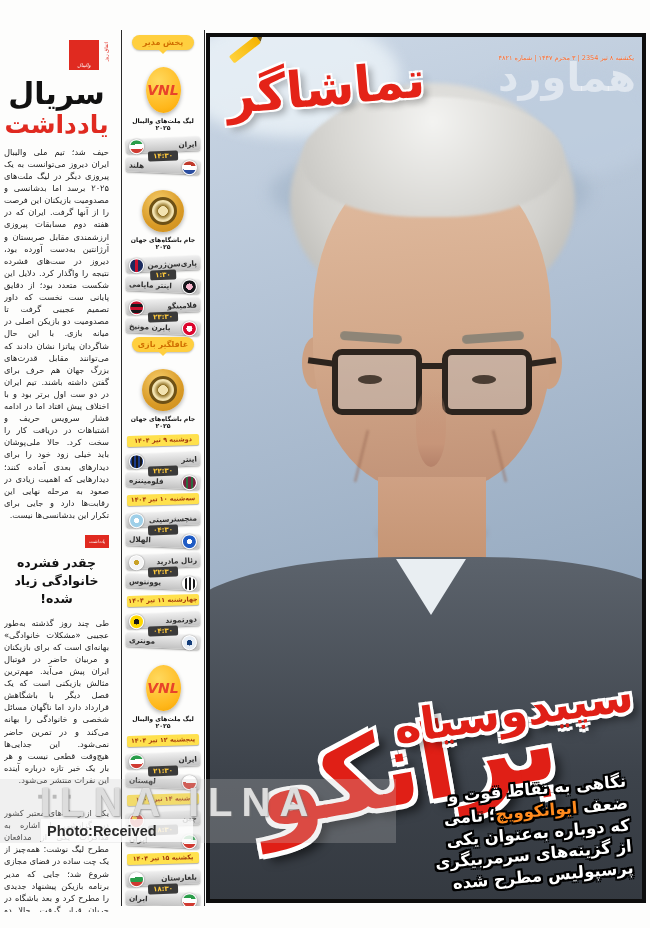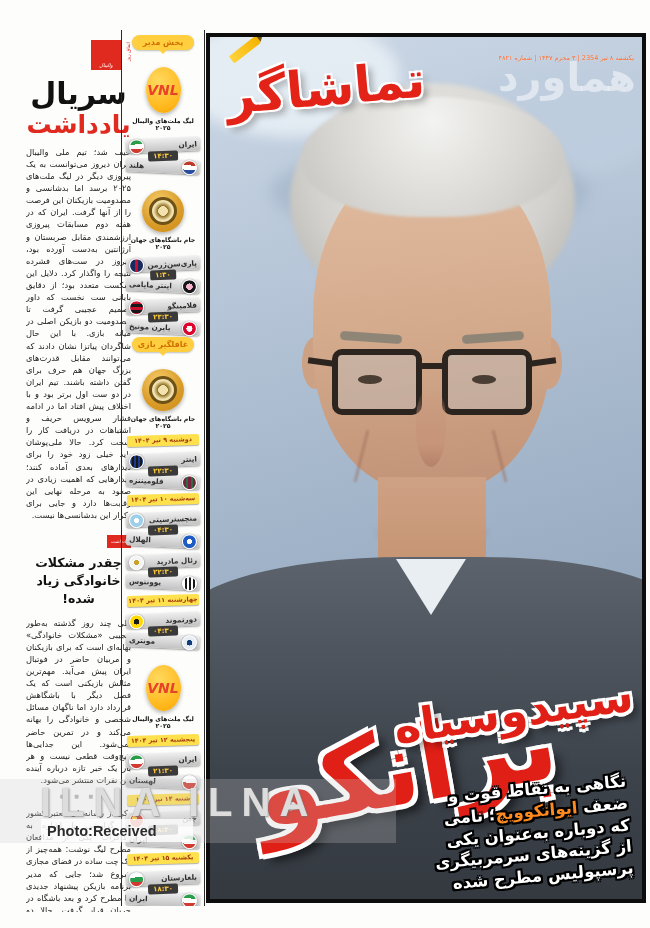--- a/index.html
+++ b/index.html
@@ -4,21 +4,21 @@
 <style>
   html,body { margin:0; padding:0; background:#e9e7e3; }
   .page {
     position:relative; width:650px; height:928px; margin:0 auto;
     background:#fdfdfc; overflow:hidden;
     font-family:"DejaVu Sans", sans-serif;
     box-shadow:0 0 6px rgba(0,0,0,.25);
   }
 
   
-  .left-col { position:absolute; left:26px; top:40px; width:105px; height:872px; direction:rtl; overflow:hidden; }
+  .left-col { position:absolute; left:4px; top:40px; width:105px; height:872px; direction:rtl; overflow:hidden; }
   .kicker-row { display:flex; align-items:flex-start; justify-content:flex-start; gap:4px; }
   .kicker-box { width:30px; height:30px; background:#e02a20; color:#fff; display:flex; align-items:flex-end; justify-content:center; font-size:5px; font-style:italic; padding-bottom:2px; box-sizing:border-box; }
   .kicker-side { font-size:5px; color:#e02a20; writing-mode:vertical-rl; transform:rotate(180deg); margin-top:2px; }
   .a1-title { text-align:center; margin-top:8px; font-weight:bold; line-height:1.05; }
   .a1-title .t-black { font-size:30px; color:#111; display:block; }
   .a1-title .t-red { font-size:25px; color:#e02a20; display:block; margin-top:2px; }
   .body-text { font-size:8.3px; line-height:1.46; text-align:justify; color:#1c1c1c; margin-top:8px; }
   .kicker-box.small { width:24px; height:13px; font-size:4.5px; margin:14px 0 0 auto; display:flex; align-items:center; justify-content:center; padding:0; }
   .a2-title { text-align:center; font-weight:bold; font-size:12.5px; color:#111; line-height:1.45; margin-top:6px; }
   .sep-dots { text-align:center; color:#b3b3b3; font-size:5px; letter-spacing:4px; margin:7px 0 4px; }
@@ -138,21 +138,21 @@
       <span class="kicker-side">اتفاق روز</span>
       <div class="kicker-box">والیبال</div>
     </div>
     <div class="a1-title">
       <span class="t-black">سریال</span>
       <span class="t-red">یادداشت</span>
     </div>
     <div class="body-text">حیف شد؛ تیم ملی والیبال ایران دیروز می‌توانست به یک پیروزی دیگر در لیگ ملت‌های ۲۰۲۵ برسد اما بدشانسی و مصدومیت بازیکنان این فرصت را از آنها گرفت. ایران که در هفته دوم مسابقات پیروزی ارزشمندی مقابل صربستان و آرژانتین به‌دست آورده بود، دیروز در ست‌های فشرده نتیجه را واگذار کرد. دلایل این شکست متعدد بود؛ از دقایق پایانی ست نخست که داور تصمیم عجیبی گرفت تا مصدومیت دو بازیکن اصلی در میانه بازی. با این حال شاگردان پیاتزا نشان دادند که می‌توانند مقابل قدرت‌های بزرگ جهان هم حرف برای گفتن داشته باشند. تیم ایران در دو ست اول برتر بود و با اختلاف پیش افتاد اما در ادامه فشار سرویس حریف و اشتباهات در دریافت کار را سخت کرد. حالا ملی‌پوشان باید خیلی زود خود را برای دیدارهای بعدی آماده کنند؛ دیدارهایی که اهمیت زیادی در صعود به مرحله نهایی این رقابت‌ها دارد و جایی برای تکرار این بدشانسی‌ها نیست.</div>
 
     <div class="kicker-box small">یادداشت</div>
-    <div class="a2-title">چقدر مشکلات خانوادگی زیاد شده!</div>
+    <div class="a2-title">چقدر فشرده خانوادگی زیاد شده!</div>
     <div class="body-text">طی چند روز گذشته به‌طور عجیبی «مشکلات خانوادگی» بهانه‌ای است که برای بازیکنان و مربیان حاضر در فوتبال ایران پیش می‌آید. مهم‌ترین مثالش بازیکنی است که یک فصل دیگر با باشگاهش قرارداد دارد اما ناگهان مسائل شخصی و خانوادگی را بهانه می‌کند و در تمرین حاضر نمی‌شود. این جدایی‌ها هیچ‌وقت قطعی نیست و هر بار یک خبر تازه درباره آینده این نفرات منتشر می‌شود.</div>
     <div class="sep-dots">■ ■ ■</div>
     <div class="body-text">یکی از رسانه‌های معتبر کشور در گزارشی با اشاره به مذاکرات یکی از مدافعان مطرح لیگ نوشت: همه‌چیز از یک چت ساده در فضای مجازی شروع شد؛ جایی که مدیر برنامه بازیکن پیشنهاد جدیدی را مطرح کرد و بعد باشگاه در جریان قرار گرفت. حالا دو طرف منتظر پایان فصل هستند تا تکلیف نهایی مشخص شود. بازیکن می‌گوید تمرکزش روی تیم ملی ایران است و مدیران هم امیدوارند با پیشنهاد بهتر او را نگه دارند. باید دید این داستان دنباله‌دار در پنجره تابستانی به کجا می‌رسد و آیا هواداران دوباره غافلگیر می‌شوند یا نه.</div>
   </div>
 
   <div class="rail" id="rail">
       <div class="rail-tab">پخش مدیر</div>
       <div class="league">
         <div class="league-logo logo-vnl">VNL</div>
         <div class="league-caption">لیگ ملت‌های والیبال ۲۰۲۵</div>

